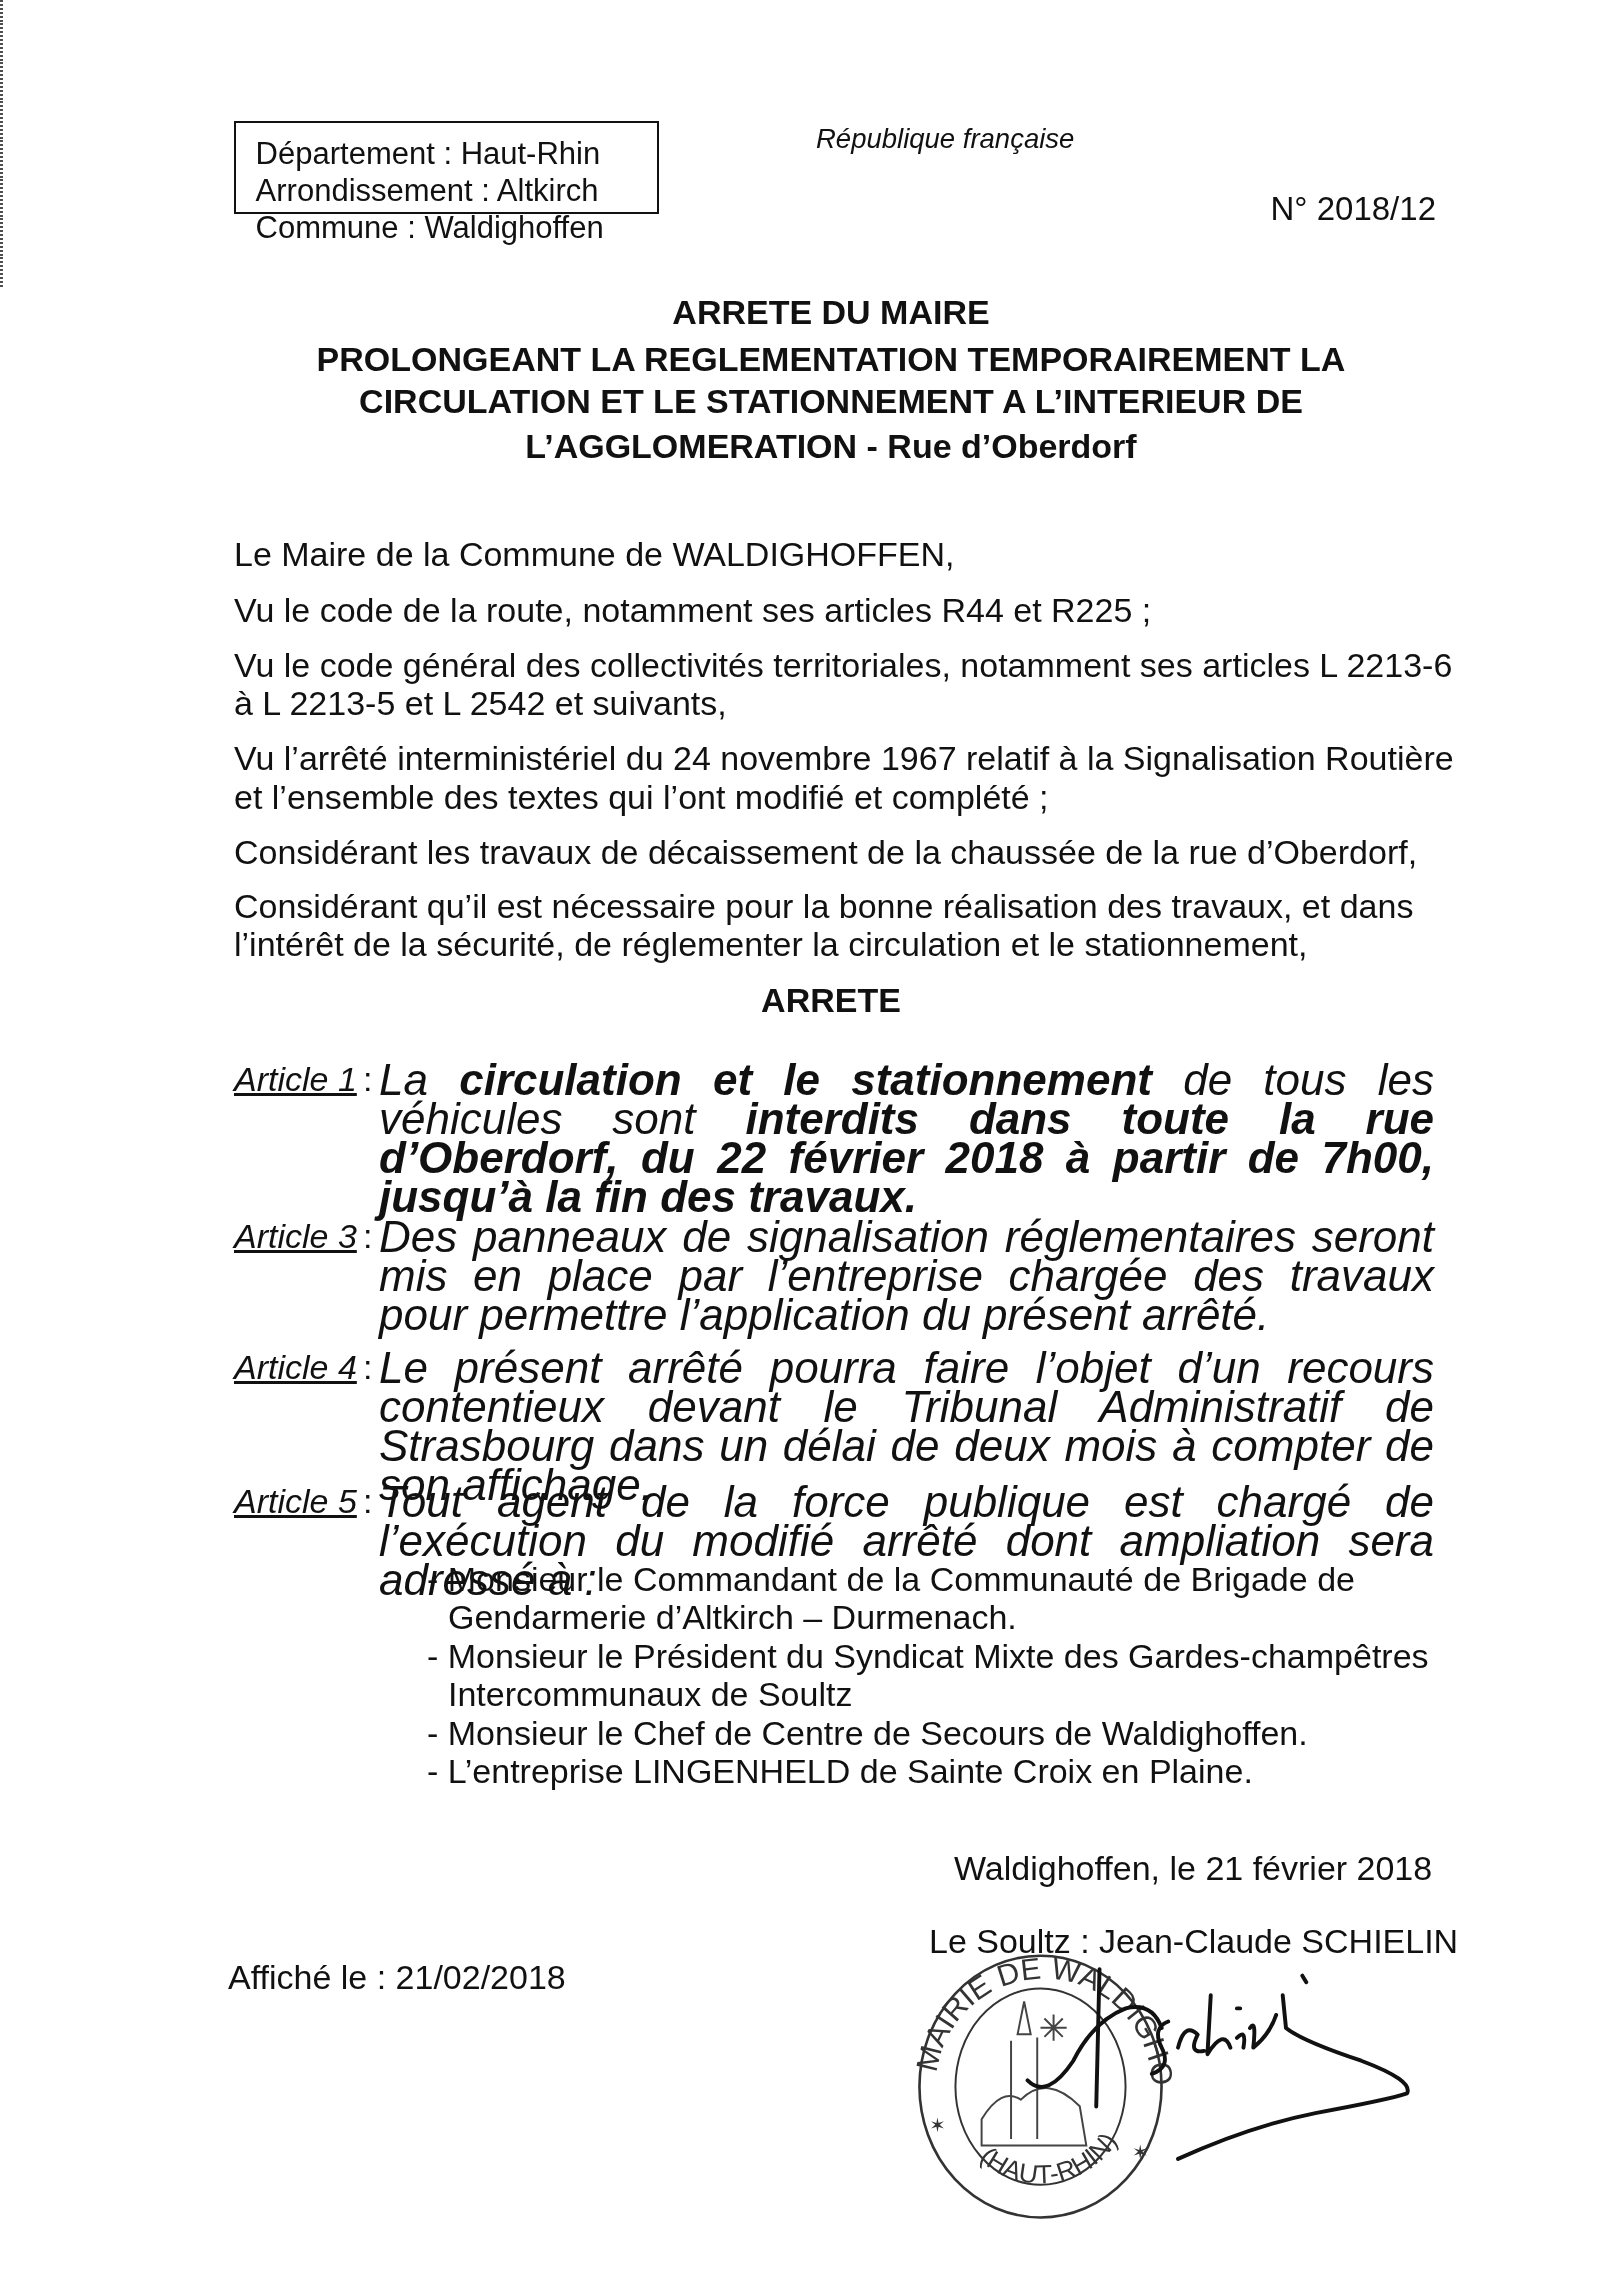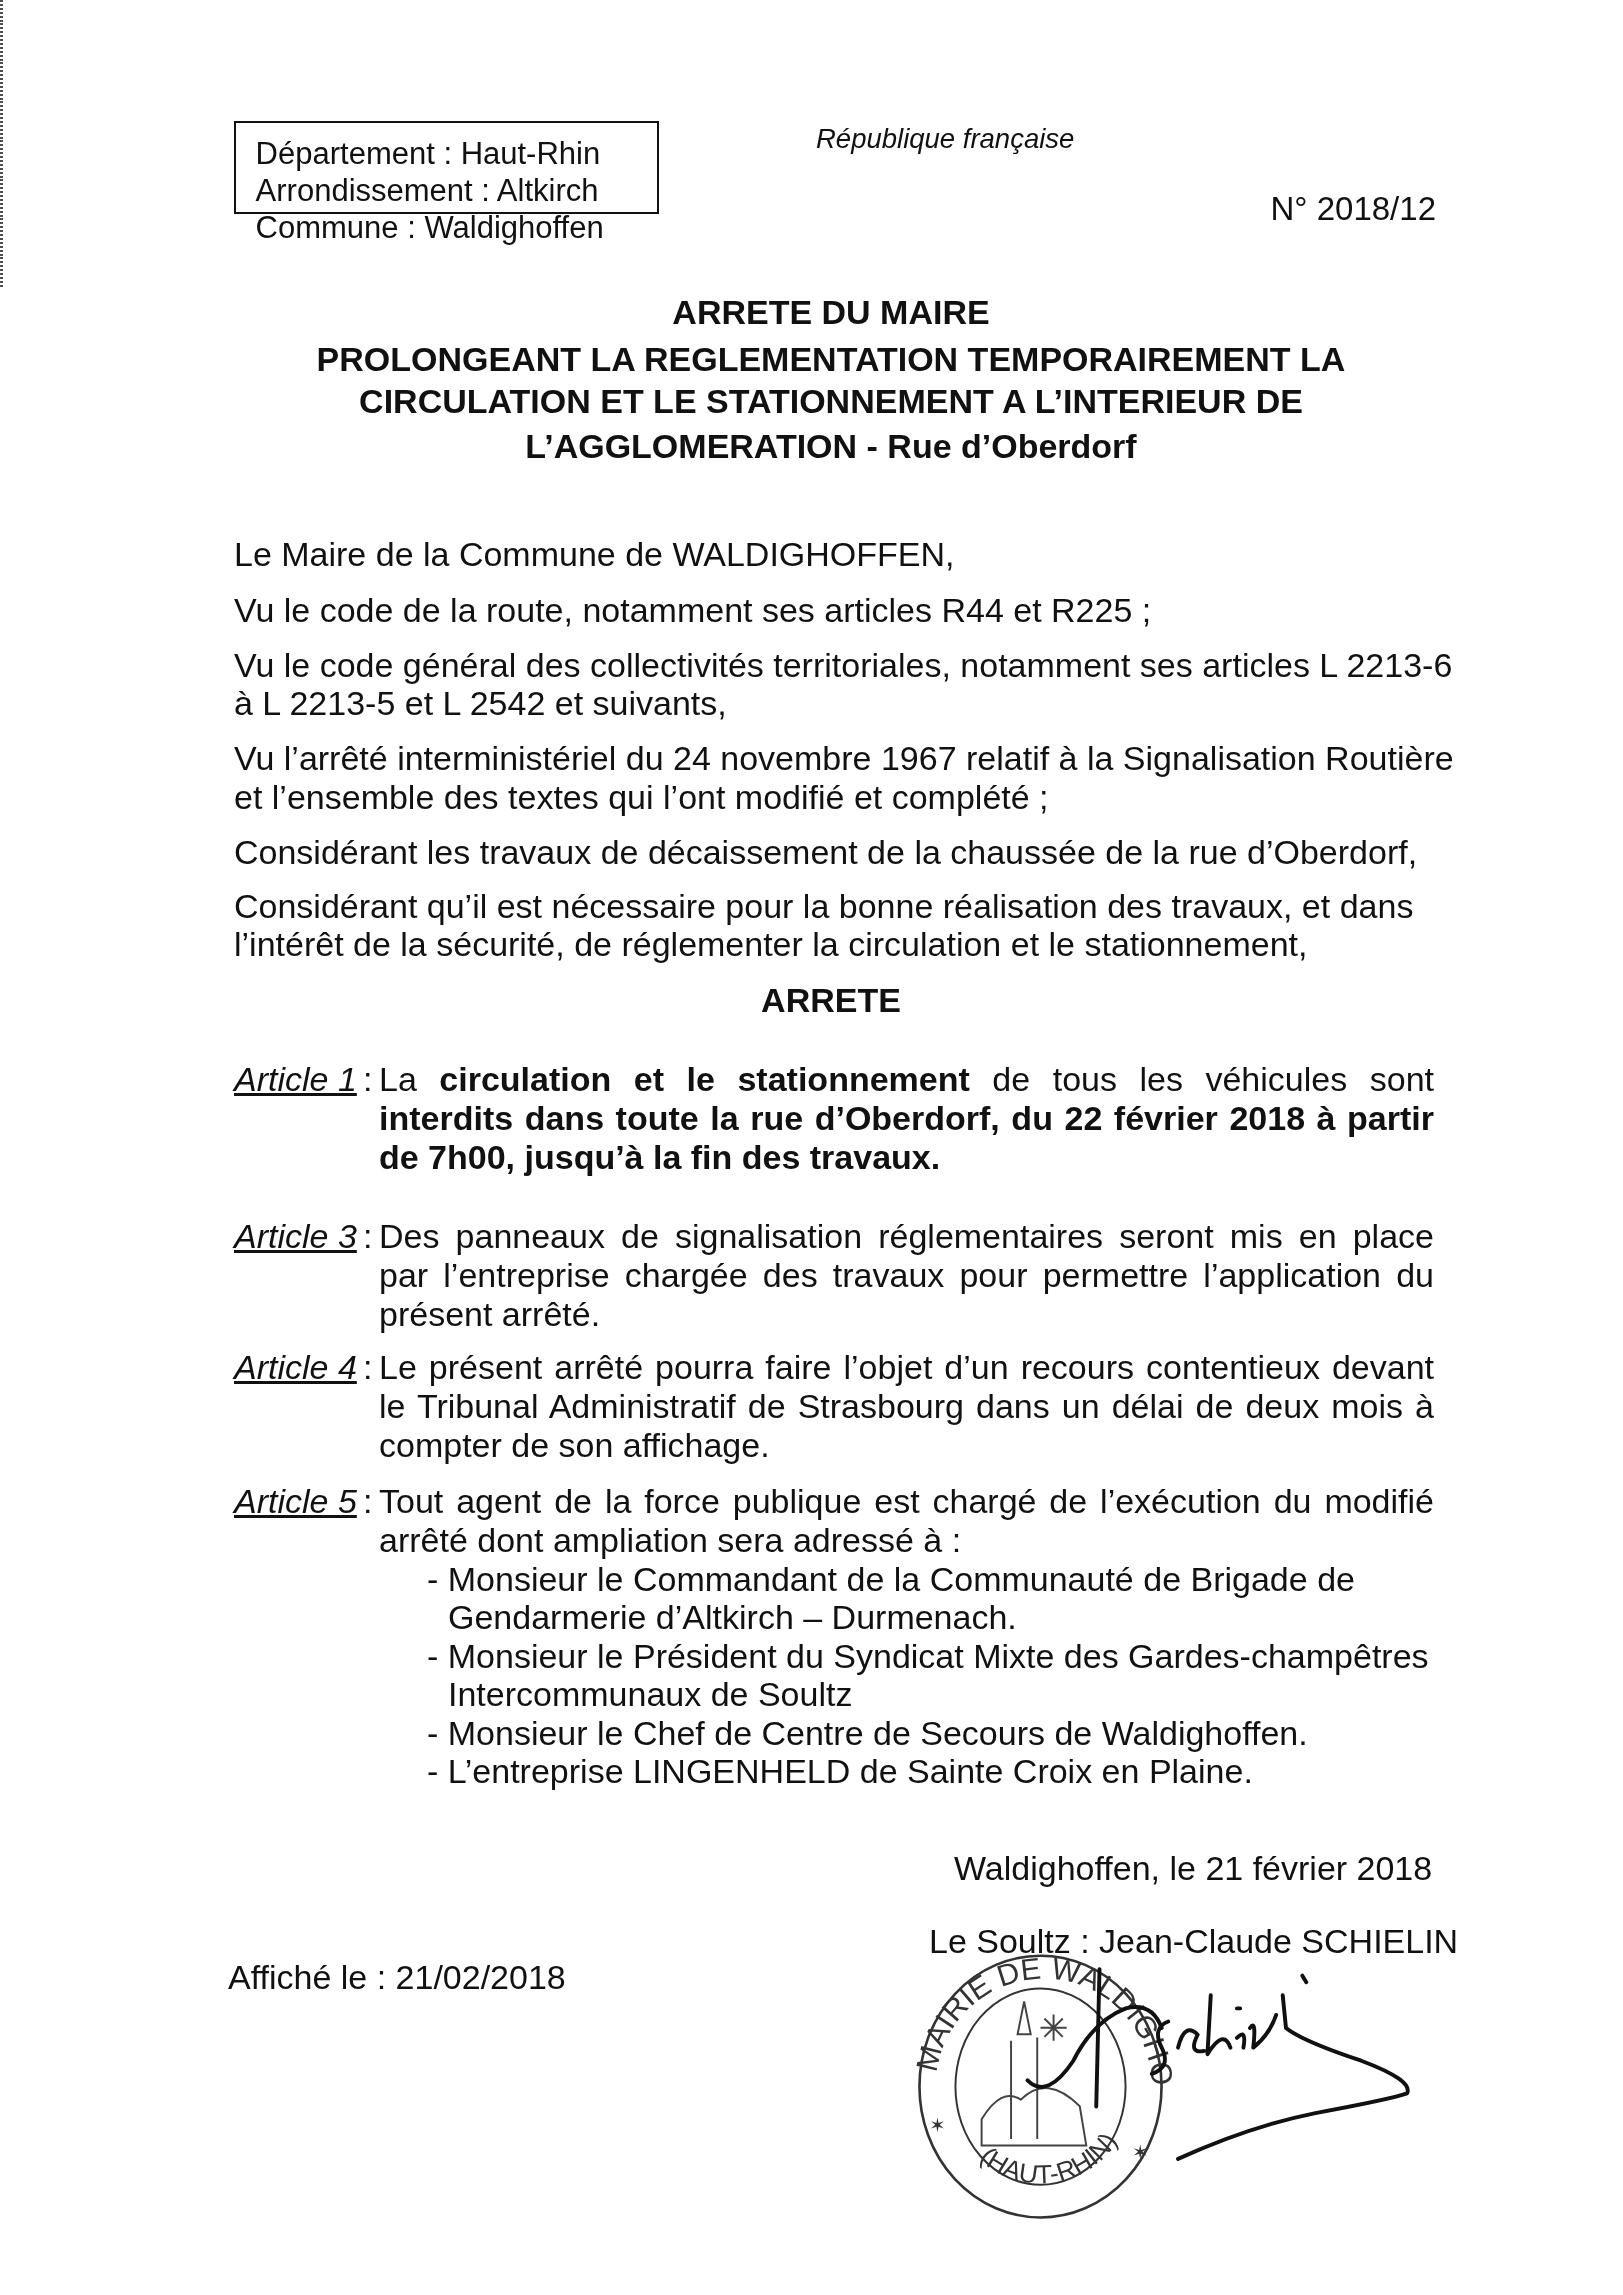--- a/index.html
+++ b/index.html
@@ -11,21 +11,21 @@
   .txt { font-size:34px; line-height:39px; white-space:nowrap;margin-top:28px; }
   .hdr-box { left:234px; top:121px; width:425px; height:93px; border:2.6px solid #111; box-sizing:border-box;
              padding:11.8px 0 0 19.6px; }
   .hdr-box div { font-size:31px; line-height:37px; white-space:nowrap; }
   .rep { left:816px; top:123px; font-size:27.5px; font-style:italic; }
   .num { right:187px; top:190px; font-size:33px; }
   .title { left:0; width:1662px; text-align:center; font-weight:bold; font-size:34px; line-height:39px; }
   .body-p { left:234px; width:1204px; font-size:34px; line-height:39px; }
   .art-label { left:234px; font-style:italic; text-decoration:underline; font-size:34px; line-height:39px; }
   .art-colon { font-size:34px; line-height:39px; }
-  .art-body { left:379px; width:1055px; font-size:34px; line-height:39px; text-align:justify; }
+  .art-body { left:379px; width:1055px; font-size:44px; line-height:39px; text-align:justify;font-style:italic; }
   .art-body p { margin:0; }
   b { font-weight:bold; }
   .recip { font-size:34px; line-height:39px; white-space:nowrap;margin-left:48px; }
   .seal { left:890px; top:1923px; width:301px; height:301px; }
   .sig { left:1021px; top:1956px; width:458px; height:216px; }
 </style>
 </head>
 <body>
 
 <div class="scan-edge"></div>

